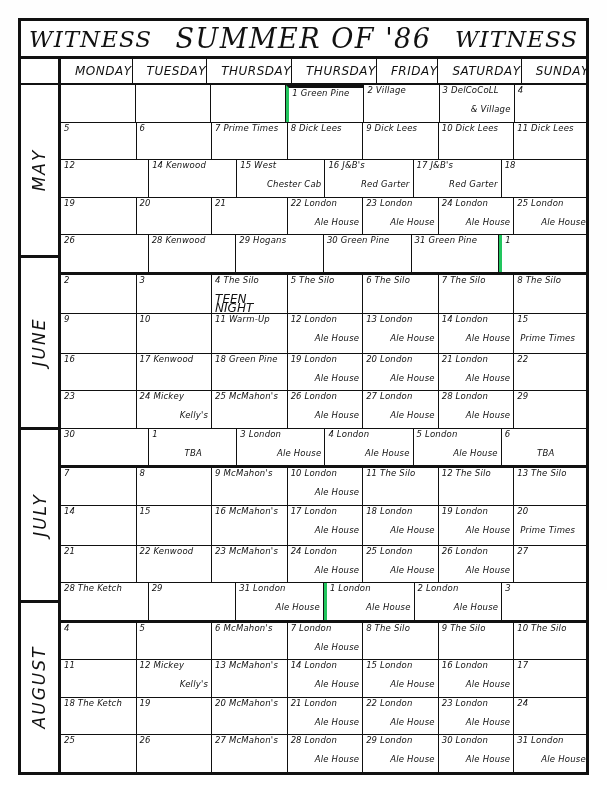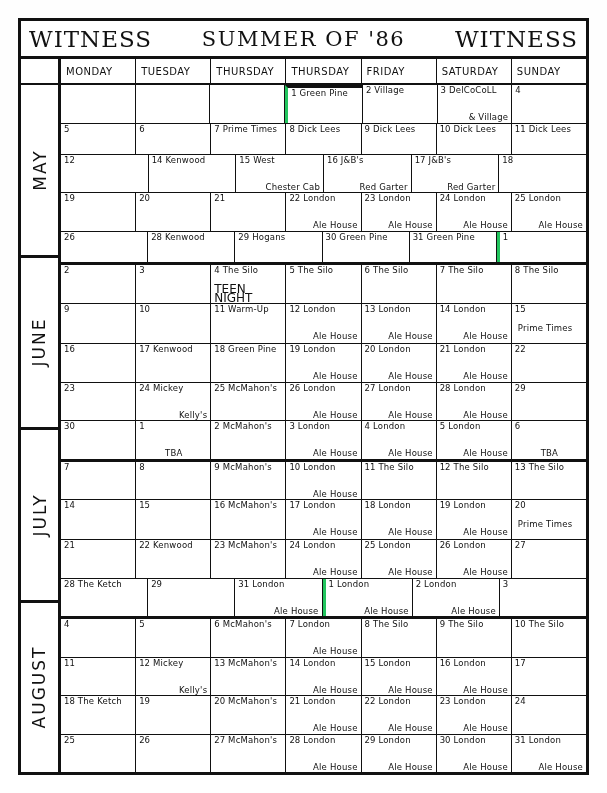--- a/index.html
+++ b/index.html
@@ -7,20 +7,21 @@
     width:607px;height:793px;
     font-family:"DejaVu Sans", sans-serif;
     color:#111;
     position:relative;
     overflow:hidden;
   }
   .page{
     position:absolute;
     left:0;top:0;width:607px;height:590px;
     background:#fefefe;
+    font-style:italic;
   }
   
   .frame{
     position:absolute;
     left:18px;top:18px;
     width:571px;height:757px;
     border:3px solid #111;
     box-sizing:border-box;
     background:#fff;
   }
@@ -37,21 +38,21 @@
     padding:0 8px;
   }
   .title-word{
     font-family:"DejaVu Serif", serif;
     font-size:23px;
     letter-spacing:1px;
     font-weight:normal;
   }
   .title-main{
     font-family:"DejaVu Serif", serif;
-    font-size:21px;
+    font-size:27px;
     letter-spacing:1.5px;
   }
   
   .gridwrap{
     position:absolute;
     left:0;top:38px;
     right:0;bottom:0;
     display:flex;
   }
   .monthcol{
@@ -95,25 +96,25 @@
     height:26px;
     flex:0 0 26px;
     display:flex;
     border-bottom:2px solid #111;
     box-sizing:border-box;
   }
   .dayhdr div{
     flex:1 1 0;
     border-right:1px solid #111;
     box-sizing:border-box;
-    font-size:10px;
+    font-size:12px;
     letter-spacing:.5px;
     display:flex;
     align-items:center;
-    padding-left:5px;
+    padding-left:14px;
   }
   .dayhdr div:last-child{border-right:none;}
   .weeks{
     flex:1 1 auto;
     display:flex;
     flex-direction:column;
   }
   .week{
     flex:1 1 0;
     display:flex;
@@ -148,21 +149,21 @@
     white-space:pre-line;
   }
   .ev.first-inline{
     display:inline-block;
     margin-left:3px;
     text-align:left;
     vertical-align:top;
   }
   .ev.block{
     display:block;
-    margin-top:8px;
+    margin-top:0px;
   }
   .ev.center{
     text-align:center;
     padding-right:0;
   }
   .sub{
     display:block;
     font-size:12px;
     line-height:9px;
     text-align:left;
@@ -283,21 +284,20 @@
               <div class="cell"><span class="daynum">24</span><span class="ev first-inline">Mickey</span><div class="ev block">Kelly's</div></div>
               <div class="cell"><span class="daynum">25</span><span class="ev first-inline">McMahon's</span></div>
               <div class="cell"><span class="daynum">26</span><span class="ev first-inline">London</span><div class="ev block">Ale House</div></div>
               <div class="cell"><span class="daynum">27</span><span class="ev first-inline">London</span><div class="ev block">Ale House</div></div>
               <div class="cell"><span class="daynum">28</span><span class="ev first-inline">London</span><div class="ev block">Ale House</div></div>
               <div class="cell"><span class="daynum">29</span></div>
             </div>
             <div class="week monthend">
               <div class="cell"><span class="daynum">30</span></div>
               <div class="cell"><span class="daynum">1</span><span class="ev block center">TBA</span></div>
-              <div class="cell"><span class="daynum">2</span><span class="ev first-inline">McMahon's</span></div>
               <div class="cell"><span class="daynum">3</span><span class="ev first-inline">London</span><div class="ev block">Ale House</div></div>
               <div class="cell"><span class="daynum">4</span><span class="ev first-inline">London</span><div class="ev block">Ale House</div></div>
               <div class="cell"><span class="daynum">5</span><span class="ev first-inline">London</span><div class="ev block">Ale House</div></div>
               <div class="cell"><span class="daynum">6</span><span class="ev block center">TBA</span></div>
             </div>
             <div class="week">
               <div class="cell"><span class="daynum">7</span></div>
               <div class="cell"><span class="daynum">8</span></div>
               <div class="cell"><span class="daynum">9</span><span class="ev first-inline">McMahon's</span></div>
               <div class="cell"><span class="daynum">10</span><span class="ev first-inline">London</span><div class="ev block">Ale House</div></div>

